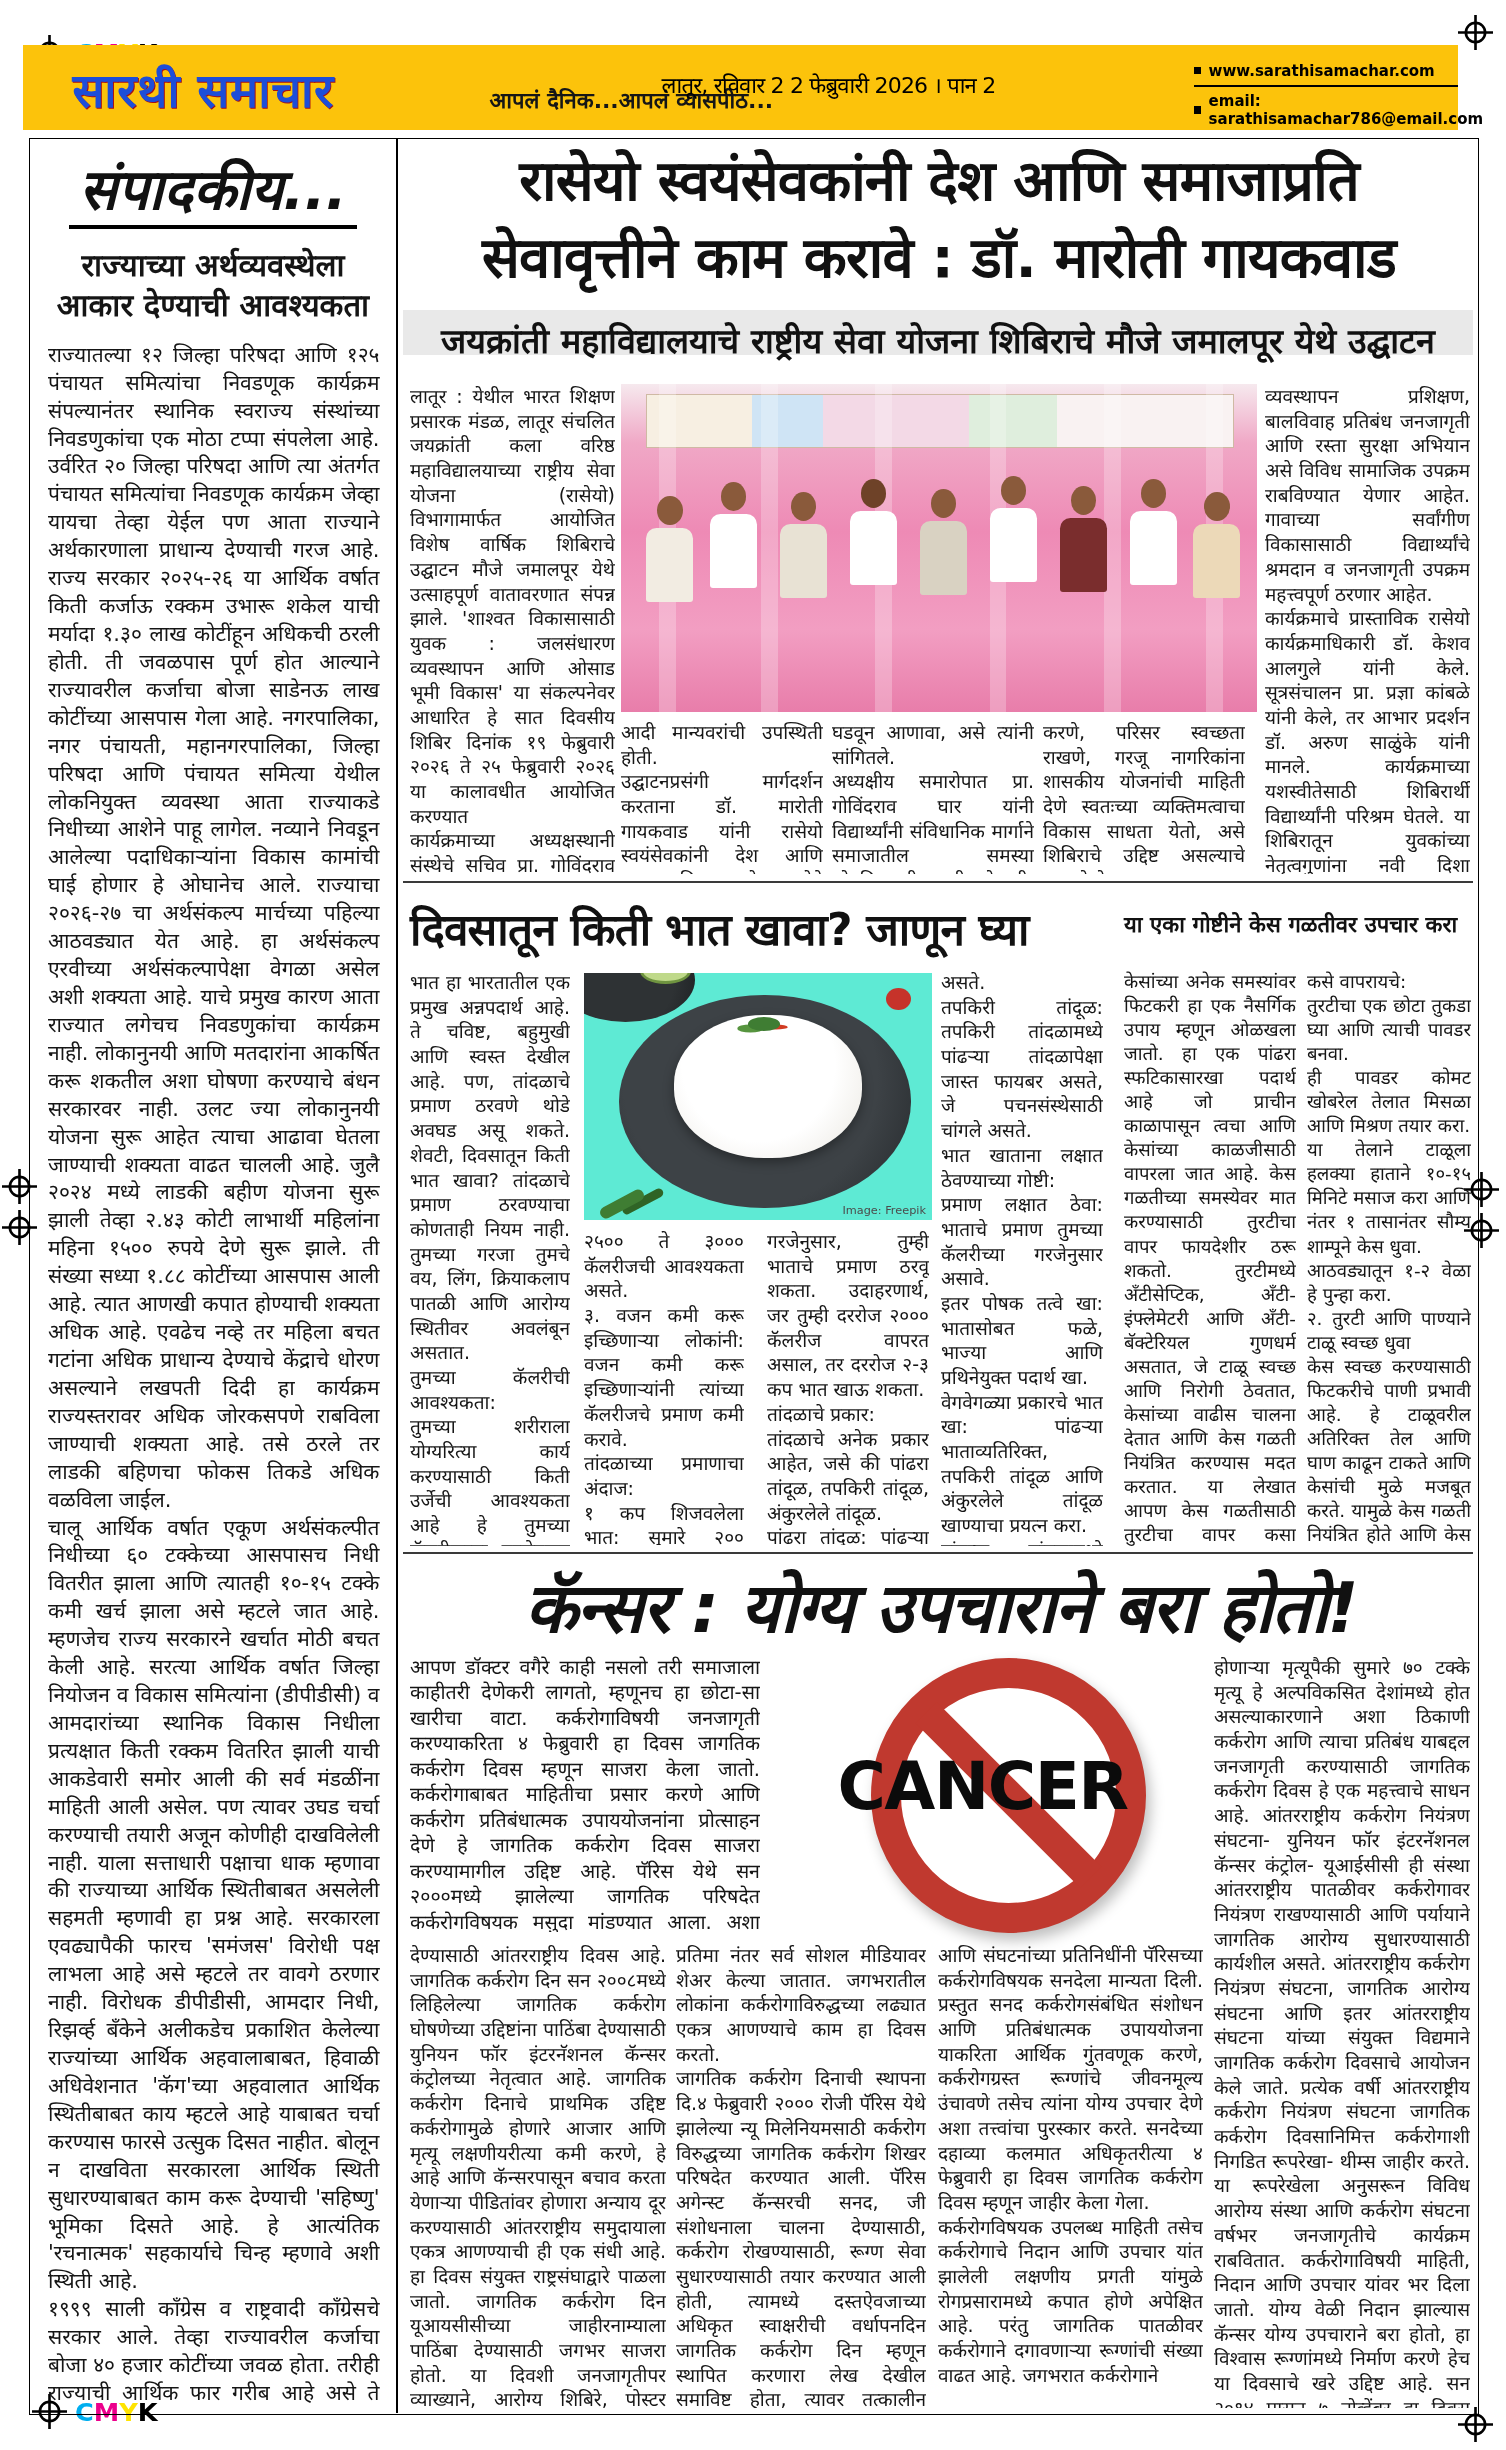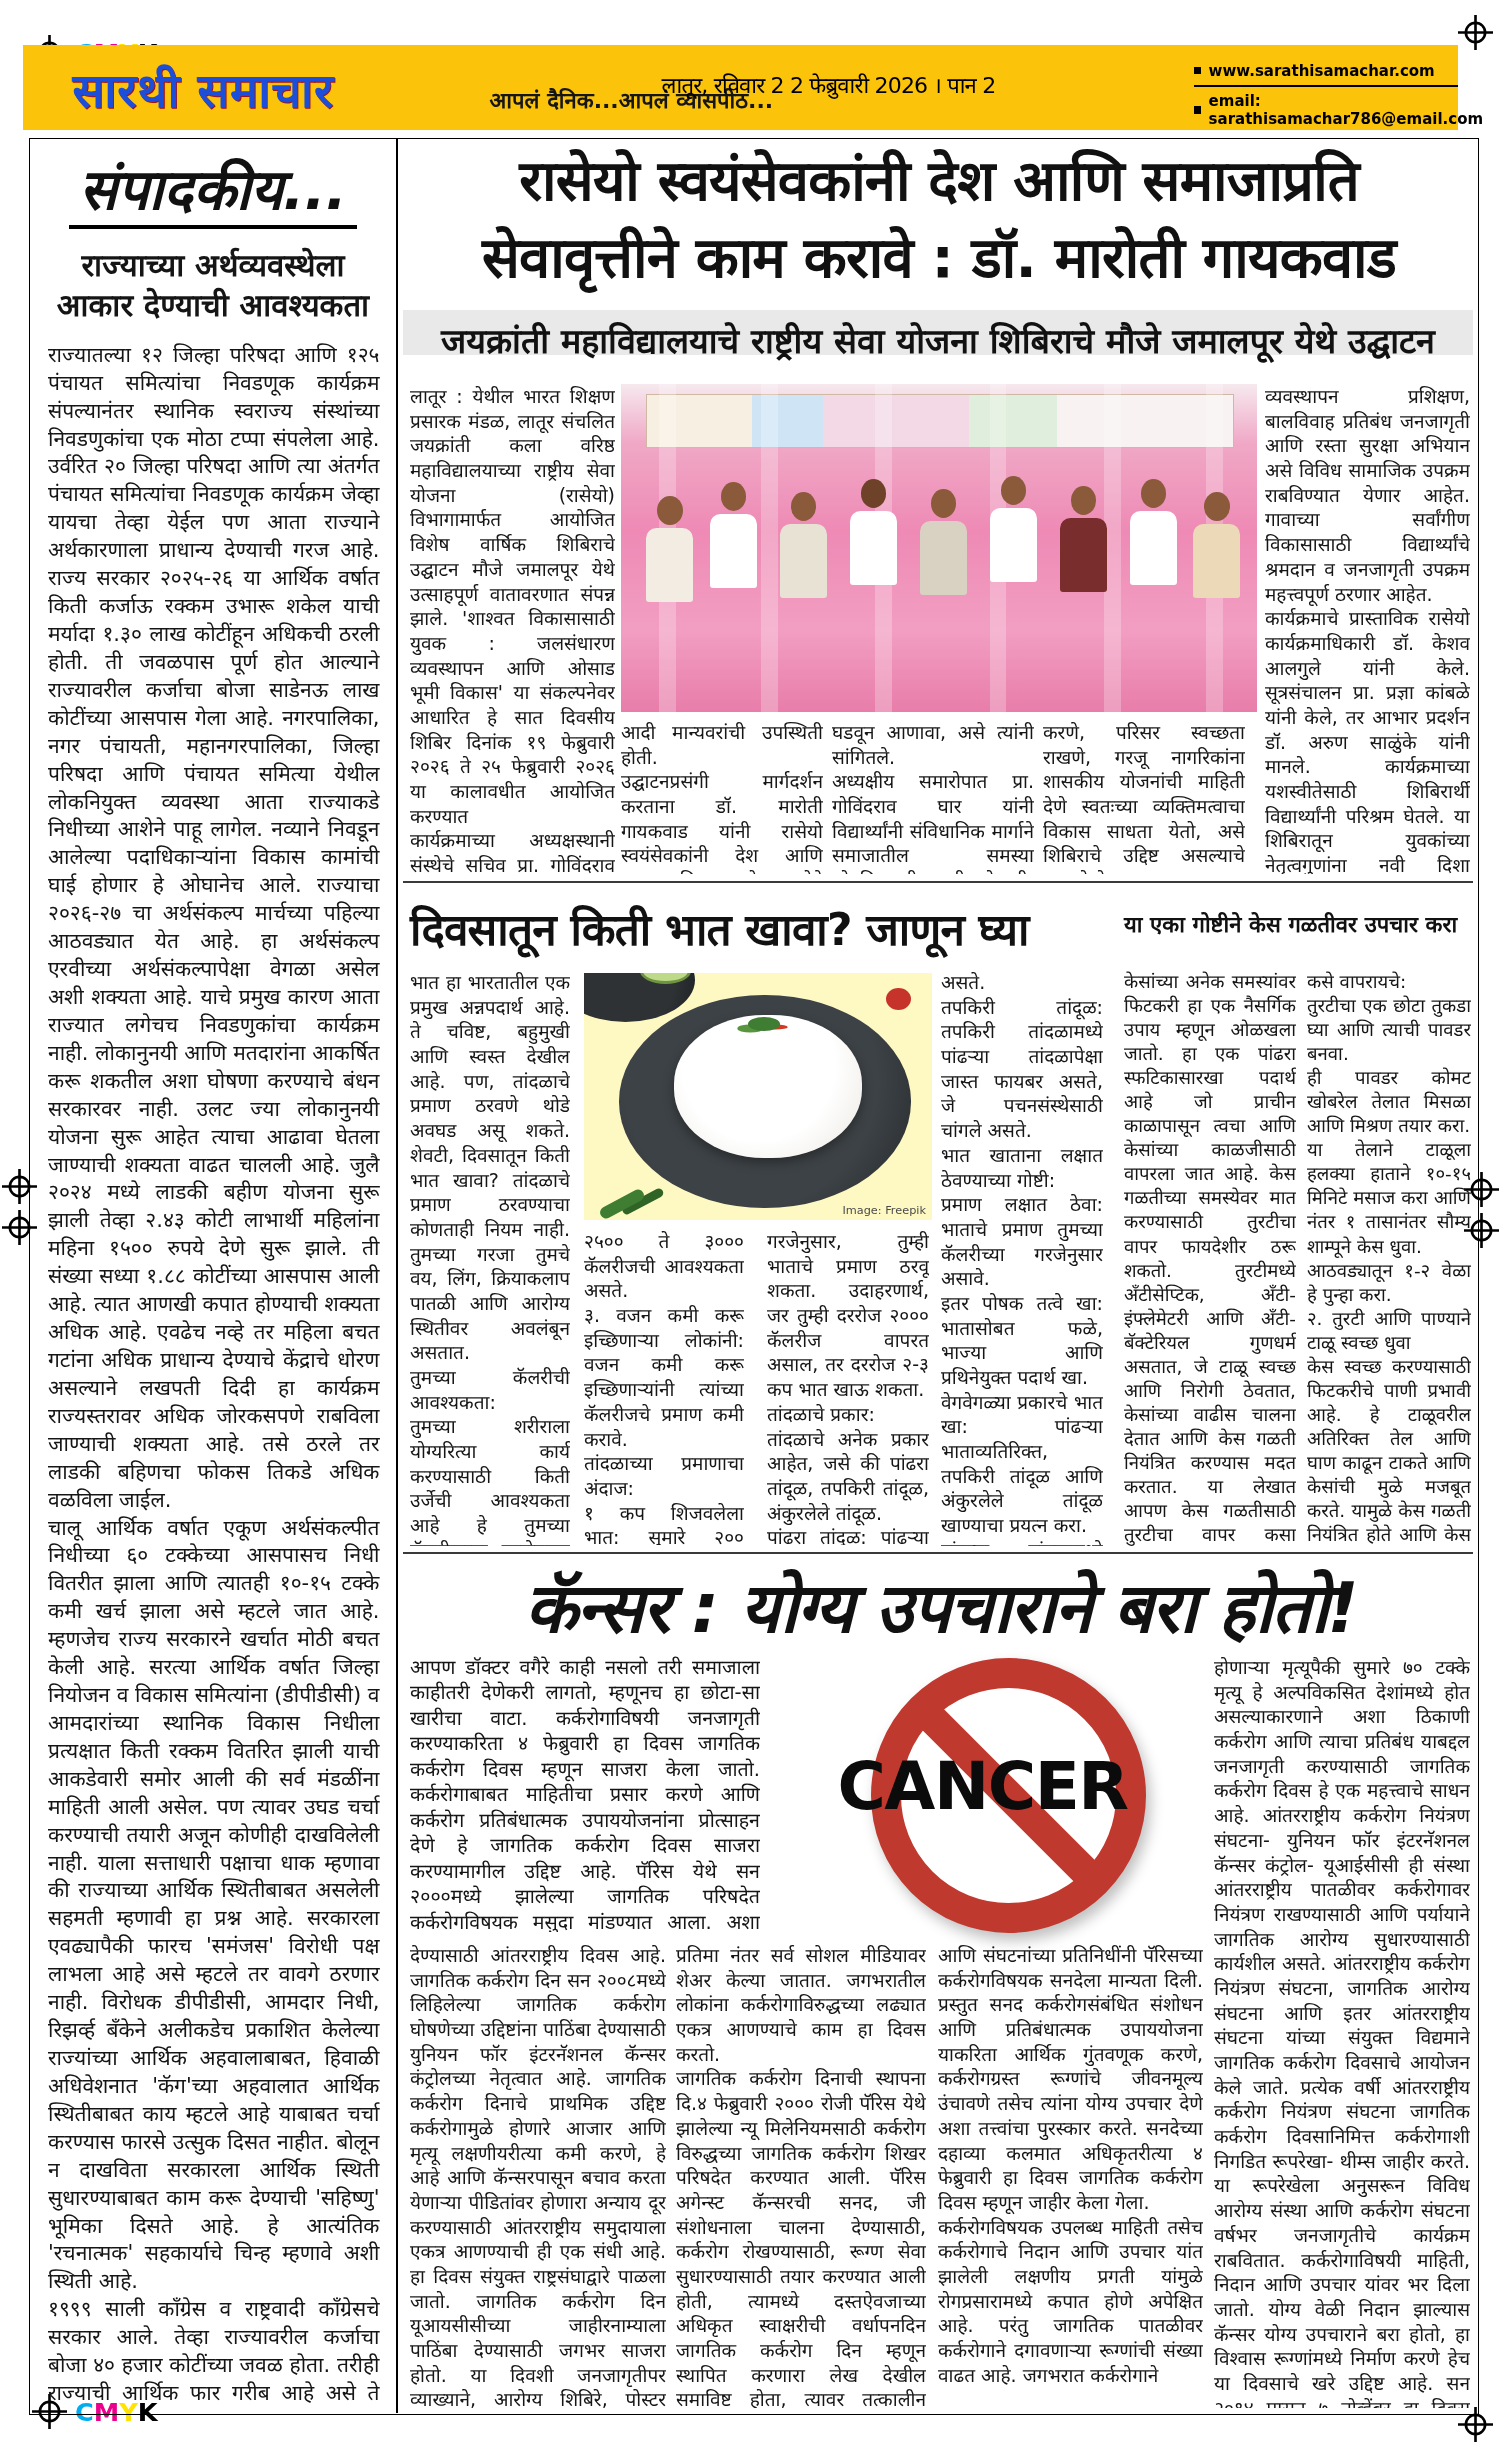--- a/index.html
+++ b/index.html
@@ -36,21 +36,21 @@
   .photo1{background:linear-gradient(180deg,#f6e9ee 0%,#f0a8c6 18%,#ee8ab5 45%,#f29ec2 75%,#e87daa 100%);overflow:hidden;}
   .ph1-banner{position:absolute;left:4%;top:3%;width:92%;height:16%;
       background:linear-gradient(90deg,#f7efe2 0 18%,#cfe4f5 18% 30%,#f3d9e6 30% 55%,#dfeedd 55% 70%,#f9f2f2 70% 100%);
       border:0.8px solid #cfb9a4;}
   .ph1-fold{position:absolute;top:0;width:16.6px;height:100%;
       background:rgba(255,255,255,.25);}
   .person{position:absolute;}
   .person .head{width:25.6px;height:29px;border-radius:50%;background:#8a5a3b;margin:0 auto;}
   .person .torso{width:47px;height:74px;border-radius:10.5px 10.5px 3px 3px;margin:3px auto 0;}
   
-  .photo2{background:#fef9c3;overflow:hidden;}
+  .photo2{background:#5eead4;overflow:hidden;}
   .plate{position:absolute;left:10%;top:9%;width:84%;height:86%;border-radius:50%;
          background:radial-gradient(circle at 45% 40%,#3d4246 0 62%,#23272a 100%);}
   .rice{position:absolute;left:26%;top:17%;width:54%;height:58%;border-radius:48%;
         background:radial-gradient(circle at 45% 35%,#ffffff 0 55%,#e9e6df 100%);
         box-shadow:0 4.5px 10.5px rgba(0,0,0,.35);}
   .garnish{position:absolute;left:47%;top:18%;width:32px;height:13.6px;border-radius:50%;
         background:#3f7d33;box-shadow:-13.6px 4.5px 0 -3px #57953f,12px 3px 0 -4.5px #d23b22;}
   .sideplate{position:absolute;left:-8%;top:-14%;width:40%;height:34%;border-radius:50%;
         background:radial-gradient(circle,#2e3234 60%,#1d2022 100%);}
   .cuke{position:absolute;left:16%;top:-6%;width:45px;height:19.6px;border-radius:50%;

